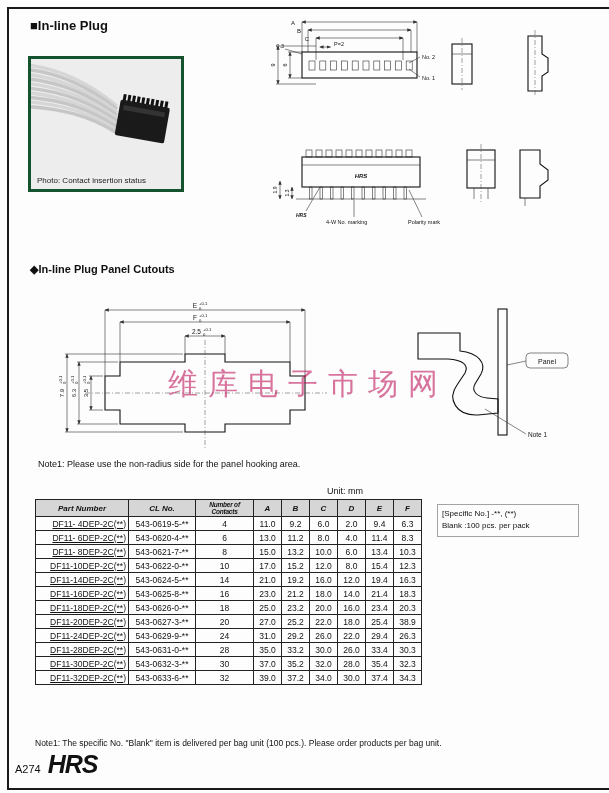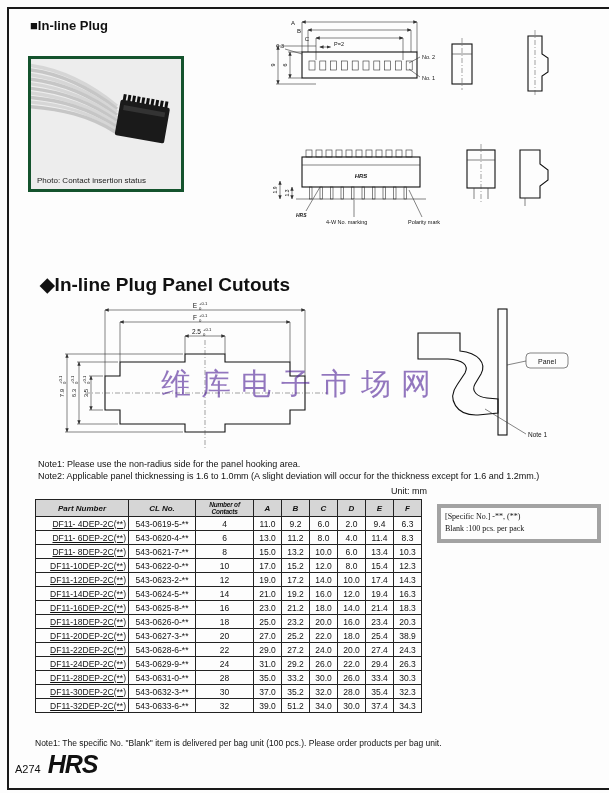--- a/index.html
+++ b/index.html
@@ -1,36 +1,36 @@
 <!DOCTYPE html>
 <html><head>
 <meta charset="utf-8">
 <style>
   html,body{margin:0;padding:0;background:#888;}
   .page{position:relative;width:609px;height:793px;background:#fdfdfd;
         font-family:"Liberation Sans",sans-serif;color:#111;overflow:hidden;margin:0 auto;padding-left:40px;}
   .frame{position:absolute;left:7px;top:7px;right:7px;bottom:3px;border:2px solid #1a1a1a;pointer-events:none;}
   .h1{position:absolute;left:30px;top:18px;font-size:13px;font-weight:bold;margin:0;}
-  .h2{position:absolute;left:30px;top:263px;font-size:19px;font-weight:bold;margin:10px;}
+  .h2{position:absolute;left:30px;top:263px;font-size:11px;font-weight:bold;margin:0;}
   .photo-box{position:absolute;left:28px;top:56px;width:150px;height:130px;border:3px solid #14532d;background:#ededed;}
   .photo-caption{position:absolute;left:5px;bottom:4px;font-size:8px;color:#222;background:rgba(237,237,237,.85);padding:0 1px;}
   .top-drawing{position:absolute;left:262px;top:14px;}
   .cutout-drawing{position:absolute;left:45px;top:292px;}
   .hook-drawing{position:absolute;left:390px;top:295px;}
-  .watermark{position:absolute;left:161px;top:364px;font-size:30px;letter-spacing:10px;color:#4c1d95;opacity:.6;white-space:nowrap;pointer-events:none;}
+  .watermark{position:absolute;left:168px;top:364px;font-size:30px;letter-spacing:10px;color:#be185d;opacity:.6;white-space:nowrap;pointer-events:none;}
   .note-line{position:absolute;left:38px;font-size:9px;white-space:nowrap;}
   .note1{top:459px;} .note2{top:471px;}
-  .unit{position:absolute;left:327px;top:486px;width:100px;font-size:9px;text-align:right;}
+  .unit{position:absolute;left:327px;top:486px;width:100px;font-size:9px;}
   .data-table{position:absolute;left:35px;top:499px;border-collapse:collapse;font-size:8.5px;table-layout:fixed;}
   .data-table th,.data-table td{border:1px solid #222;padding:0 2px;height:13px;text-align:center;overflow:hidden;}
   .data-table th{background:#d6d6d6;font-weight:bold;font-size:8px;padding:1px;font-style:italic;}
   .data-table th.contacts{font-size:6.5px;letter-spacing:-.2px;}
   .data-table td.pn{text-align:right;white-space:pre;padding-left:3px;text-decoration:underline;}
-  .spec-box{position:absolute;left:437px;top:504px;width:164px;border:4px solid #a3a3a3;font-size:8px;
-            padding:3px 4px;box-sizing:border-box;line-height:1.55;background:#fdfdfd;font-family:Liberation Serif, serif;}
+  .spec-box{position:absolute;left:437px;top:504px;width:142px;border:1px solid #a3a3a3;font-size:8px;
+            padding:3px 4px;box-sizing:border-box;line-height:1.55;background:#fdfdfd;}
   .foot-note{position:absolute;left:35px;top:738px;font-size:8.5px;white-space:nowrap;}
   .footer{position:absolute;left:15px;top:750px;display:flex;align-items:baseline;gap:7px;text-align:right;}
   .footer-page{font-size:11px;}
   .footer-logo{font-size:25px;font-weight:800;font-style:italic;letter-spacing:-1px;}
   
   svg text{font-family:"Liberation Sans",sans-serif;fill:#151515;}
   .f42{font-size:4.2px;}.f5{font-size:5px;}.f55{font-size:5.5px;}.f6{font-size:6px;}.f65{font-size:6.5px;}.f7{font-size:7px;}
   .ln{stroke:#333;stroke-width:.6;fill:none;}
   .lt{stroke:#111;stroke-width:1.1;fill:none;}
   .ld{stroke:#444;stroke-width:.5;stroke-dasharray:5 2 1 2;fill:none;}
@@ -243,21 +243,20 @@
     <rect class="ln" x="136" y="58" width="42" height="15" rx="4" fill="#fff"></rect>
     <text class="f7" x="157" y="68.5" text-anchor="middle">Panel</text>
     <line class="ln" x1="136" y1="66" x2="117" y2="70"></line>
     <text class="f65" x="138" y="142">Note 1</text>
     <line class="ln" x1="136" y1="139" x2="95" y2="114"></line>
   </svg>
 
   <div class="watermark">维库电子市场网</div>
 
   <div class="note-line note1">Note1: Please use the non-radius side for the panel hooking area.</div>
-  <div class="note-line note2">Note2: Applicable panel thicknessing is 1.6 to 1.0mm (A slight deviation will occur for the thickness except for 1.6 and 1.2mm.)</div>
 
   <div class="unit">Unit: mm</div>
 
   <table class="data-table">
     <colgroup>
       <col style="width:93px">
         <col style="width:67px">
         <col style="width:58px">
       <col style="width:28px">
         <col style="width:28px">
@@ -322,31 +321,20 @@
           <td>543-0622-0-**</td>
           <td>10</td>
           <td>17.0</td>
           <td>15.2</td>
           <td>12.0</td>
           <td>8.0</td>
           <td>15.4</td>
           <td>12.3</td>
         </tr>
 
-        <tr>
-          <td class="pn">DF11-12DEP-2C(**)</td>
-          <td>543-0623-2-**</td>
-          <td>12</td>
-          <td>19.0</td>
-          <td>17.2</td>
-          <td>14.0</td>
-          <td>10.0</td>
-          <td>17.4</td>
-          <td>14.3</td>
-        </tr>
 
         <tr>
           <td class="pn">DF11-14DEP-2C(**)</td>
           <td>543-0624-5-**</td>
           <td>14</td>
           <td>21.0</td>
           <td>19.2</td>
           <td>16.0</td>
           <td>12.0</td>
           <td>19.4</td>
@@ -382,31 +370,20 @@
           <td>543-0627-3-**</td>
           <td>20</td>
           <td>27.0</td>
           <td>25.2</td>
           <td>22.0</td>
           <td>18.0</td>
           <td>25.4</td>
           <td>38.9</td>
         </tr>
 
-        <tr>
-          <td class="pn">DF11-22DEP-2C(**)</td>
-          <td>543-0628-6-**</td>
-          <td>22</td>
-          <td>29.0</td>
-          <td>27.2</td>
-          <td>24.0</td>
-          <td>20.0</td>
-          <td>27.4</td>
-          <td>24.3</td>
-        </tr>
 
         <tr>
           <td class="pn">DF11-24DEP-2C(**)</td>
           <td>543-0629-9-**</td>
           <td>24</td>
           <td>31.0</td>
           <td>29.2</td>
           <td>26.0</td>
           <td>22.0</td>
           <td>29.4</td>
@@ -436,21 +413,21 @@
           <td>28.0</td>
           <td>35.4</td>
           <td>32.3</td>
         </tr>
 
         <tr>
           <td class="pn">DF11-32DEP-2C(**)</td>
           <td>543-0633-6-**</td>
           <td>32</td>
           <td>39.0</td>
-          <td>51.2</td>
+          <td>37.2</td>
           <td>34.0</td>
           <td>30.0</td>
           <td>37.4</td>
           <td>34.3</td>
         </tr>
       </tbody>
   </table>
 
   <div class="spec-box">
     <div>[Specific No.] -**, (**)</div>

